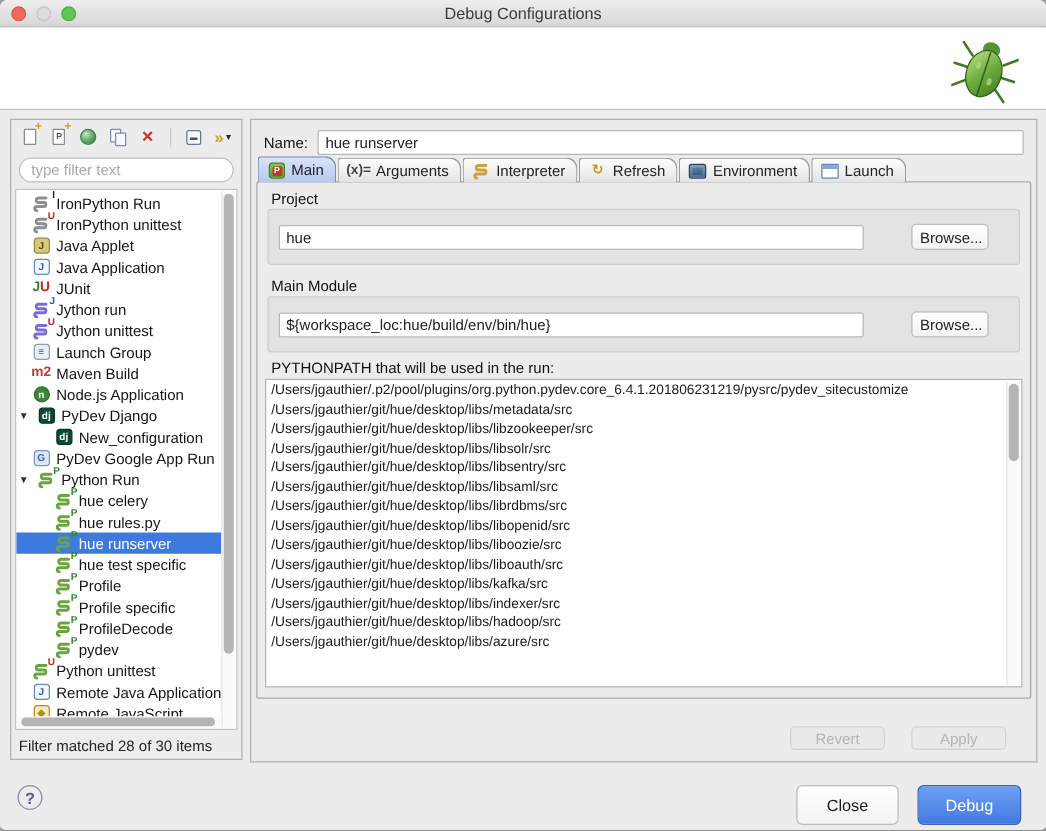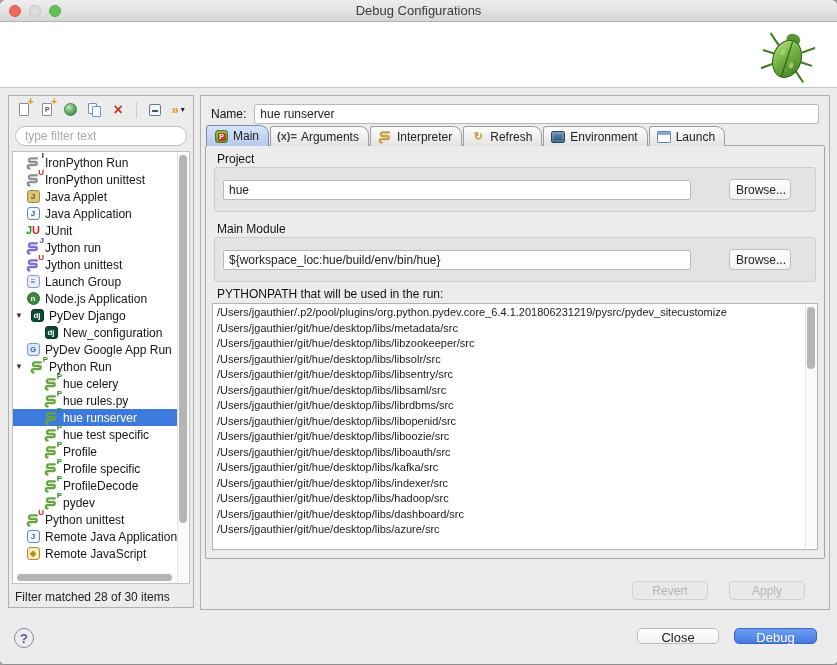--- a/index.html
+++ b/index.html
@@ -86,21 +86,21 @@
   .pathbox{position:absolute;left:6px;right:6px;top:157px;height:247px;background:#fff;border:1px solid #b2b2b2;overflow:hidden;}
   .paths{position:absolute;top:1px;left:0;right:13px;overflow:hidden;bottom:0;}
   .prow{height:15.5px;line-height:15.5px;font-size:11px;color:#1a1a1a;padding-left:4px;white-space:nowrap;}
   .ra-row{position:absolute;right:24px;bottom:9px;display:flex;gap:21px;margin-left:48px;}
   .btn{height:19px;min-width:76px;border-radius:4px;font-size:12px;}
   .btn.disabled{background:#e9e9e9;border:1px solid #d2d2d2;color:#b5b5b5;}
 
   
   .footer{position:absolute;left:0;right:0;top:612px;height:53px;background:#ececec;}
   .help{position:absolute;left:14px;top:16px;width:20px;height:20px;border-radius:50%;border:1.5px solid #8a8aa8;color:#5a5a90;font-size:13px;font-weight:bold;display:flex;align-items:center;justify-content:center;cursor:pointer;}
-  .fbtn{position:absolute;top:16px;height:16px;border-radius:5px;font-size:13px;cursor:pointer;}
+  .fbtn{position:absolute;top:16px;height:32px;border-radius:5px;font-size:13px;cursor:pointer;}
   .fbtn.close{right:118px;width:82px;background:linear-gradient(#ffffff,#f3f3f3);border:1px solid #bdbdbd;color:#1a1a1a;}
   .fbtn.debug{right:20px;width:83px;background:linear-gradient(#6ca0f5,#4579e0);border:1px solid #3a66c0;color:#ffffff;}
 </style>
 </head>
 <body>
 
 <div class="window">
 
   <div class="titlebar">
     <div class="traffic">
@@ -232,20 +232,26 @@
             <span class="tlabel">Jython unittest</span>
           </div>
           <div class="trow">
             <span class="ticon">
               <span class="bdg" style="background: rgb(232, 238, 250); color: rgb(68, 86, 138); border-color: rgb(138, 154, 192);">≡</span>
             </span>
             <span class="tlabel">Launch Group</span>
           </div>
           <div class="trow">
             <span class="ticon">
+              <span class="tpart" style="color: rgb(196, 59, 59);">m2</span>
+            </span>
+            <span class="tlabel">Maven Build</span>
+          </div>
+          <div class="trow">
+            <span class="ticon">
               <span class="bdg round" style="background: rgb(60, 135, 58); color: rgb(255, 255, 255); border-color: rgb(44, 107, 42);">n</span>
             </span>
             <span class="tlabel">Node.js Application</span>
           </div>
           <div class="trow parent">
             <span class="twistie">▼</span>
             <span class="ticon">
               <span class="bdg" style="background: rgb(12, 75, 51); color: rgb(255, 255, 255); border-color: rgb(8, 53, 36);">dj</span>
             </span>
             <span class="tlabel">PyDev Django</span>
@@ -443,21 +449,20 @@
             <div class="prow">/Users/jgauthier/git/hue/desktop/libs/libsolr/src</div>
             <div class="prow">/Users/jgauthier/git/hue/desktop/libs/libsentry/src</div>
             <div class="prow">/Users/jgauthier/git/hue/desktop/libs/libsaml/src</div>
             <div class="prow">/Users/jgauthier/git/hue/desktop/libs/librdbms/src</div>
             <div class="prow">/Users/jgauthier/git/hue/desktop/libs/libopenid/src</div>
             <div class="prow">/Users/jgauthier/git/hue/desktop/libs/liboozie/src</div>
             <div class="prow">/Users/jgauthier/git/hue/desktop/libs/liboauth/src</div>
             <div class="prow">/Users/jgauthier/git/hue/desktop/libs/kafka/src</div>
             <div class="prow">/Users/jgauthier/git/hue/desktop/libs/indexer/src</div>
             <div class="prow">/Users/jgauthier/git/hue/desktop/libs/hadoop/src</div>
-            <div class="prow">/Users/jgauthier/git/hue/desktop/libs/dashboard/src</div>
             <div class="prow">/Users/jgauthier/git/hue/desktop/libs/azure/src</div>
           </div>
         <div class="vscroll">
           <div class="vthumb" style="top:2px;height:62px;"></div>
         </div>
       </div>
     </div>
     <div class="ra-row">
       <button class="btn disabled">Revert</button>
       <button class="btn disabled">Apply</button>

